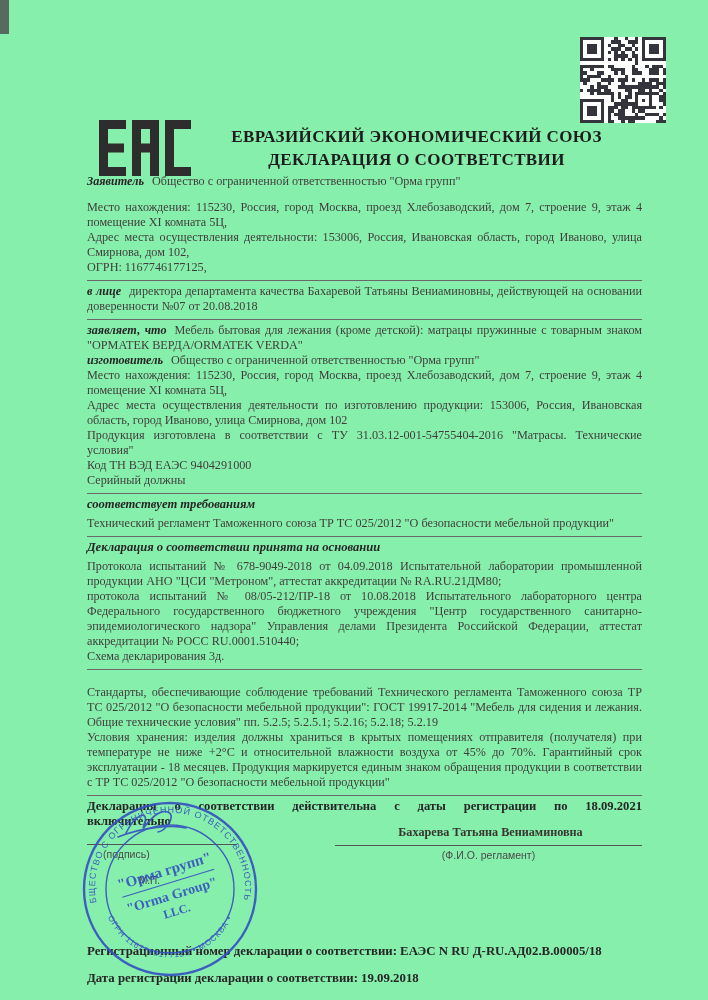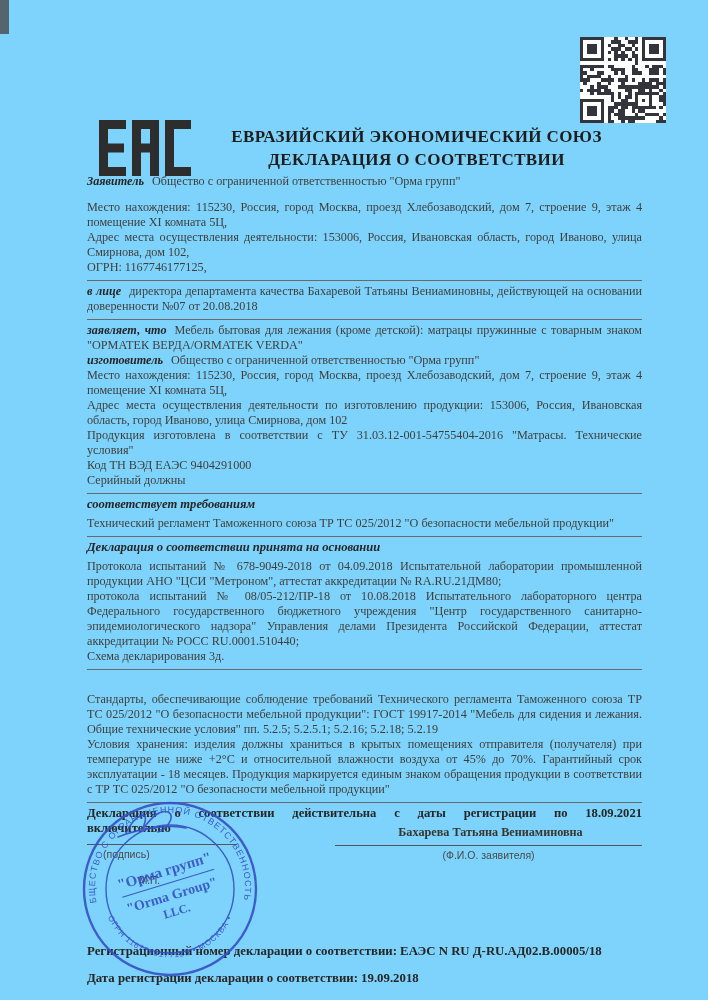--- a/index.html
+++ b/index.html
@@ -1,16 +1,16 @@
 <!DOCTYPE html>
 <html><head>
 <meta charset="utf-8">
 <style>
   html,body{margin:0;padding:0;background:#fafaf8;}
-  .page{position:relative;width:708px;height:1000px;background:#7dd3fc;overflow:hidden;
+  .page{position:relative;width:708px;height:1000px;background:#86efac;overflow:hidden;
         font-family:"Liberation Serif",serif;color:#403e3b;}
   .corner-artifact{position:absolute;left:0;top:0;width:9px;height:34px;background:#4a4a4a;opacity:.8;}
   .qr{position:absolute;left:580px;top:37px;width:86px;height:86px;background:#fff;}
   .qr svg{width:100%;height:100%;display:block;}
   .hdr{position:absolute;left:87px;top:120px;width:555px;display:flex;align-items:flex-start;}
   .eac{width:92px;height:56px;margin-left:12px;flex:0 0 auto;}
   .titles{flex:1;text-align:center;padding-top:5px;font-weight:bold;color:#1d1d1d;
           font-size:17px;line-height:23px;letter-spacing:.4px;}
   .content{position:absolute;left:87px;top:171px;width:555px;font-size:12.2px;line-height:15px;}
   .sec{padding:3px 0 5px 0;}
@@ -432,38 +432,38 @@
     </div>
 
     <div class="sec ruled">
       <p class="bighead"><b>Декларация о соответствии принята на основании</b></p>
       <p class="just" style="margin-top:4px;">Протокола испытаний № 678-9049-2018 от 04.09.2018 Испытательной лаборатории промышленной продукции АНО "ЦСИ "Метроном", аттестат аккредитации № RA.RU.21ДМ80;</p>
       <p class="just">протокола испытаний № 08/05-212/ПР-18 от 10.08.2018 Испытательного лабораторного центра Федерального государственного бюджетного учреждения "Центр государственного санитарно-эпидемиологического надзора" Управления делами Президента Российской Федерации, аттестат аккредитации № РОСС RU.0001.510440;</p>
       <p>Схема декларирования 3д.</p>
     </div>
 
     <div class="sec ruled">
-      <p class="just" style="margin-top:19px;">Стандарты, обеспечивающие соблюдение требований Технического регламента Таможенного союза ТР ТС 025/2012 "О безопасности мебельной продукции": ГОСТ 19917-2014 "Мебель для сидения и лежания. Общие технические условия" пп. 5.2.5; 5.2.5.1; 5.2.16; 5.2.18; 5.2.19</p>
+      <p class="just" style="margin-top:12px;">Стандарты, обеспечивающие соблюдение требований Технического регламента Таможенного союза ТР ТС 025/2012 "О безопасности мебельной продукции": ГОСТ 19917-2014 "Мебель для сидения и лежания. Общие технические условия" пп. 5.2.5; 5.2.5.1; 5.2.16; 5.2.18; 5.2.19</p>
       <p class="just">Условия хранения: изделия должны храниться в крытых помещениях отправителя (получателя) при температуре не ниже +2°С и относительной влажности воздуха от 45% до 70%. Гарантийный срок эксплуатации - 18 месяцев. Продукция маркируется единым знаком обращения продукции в соответствии с ТР ТС 025/2012 "О безопасности мебельной продукции"</p>
     </div>
 
     <div class="sec ruled">
       <p class="val-line">Декларация о соответствии действительна с даты регистрации по 18.09.2021</p>
       <p class="val-line2">включительно</p>
     </div>
 
   </div>
 
   <div class="sig">
     <div class="line sig-line"></div>
     <div class="sig-cap">(подпись)</div>
     <div class="mp">М.П.</div>
     <div class="fio-name">Бахарева Татьяна Вениаминовна</div>
     <div class="line fio-line"></div>
-    <div class="fio-cap">(Ф.И.О. заявителя)</div>
+    <div class="fio-cap">(Ф.И.О. регламент)</div>
   </div>
 
   <div class="reg">
     <p><span>Регистрационный номер декларации о соответствии:</span>
        <span>ЕАЭС N RU Д-RU.АД02.В.00005/18</span></p>
     <p><span>Дата регистрации декларации о соответствии:</span>
        <span>19.09.2018</span></p>
   </div>
 
   <div class="stamp">

